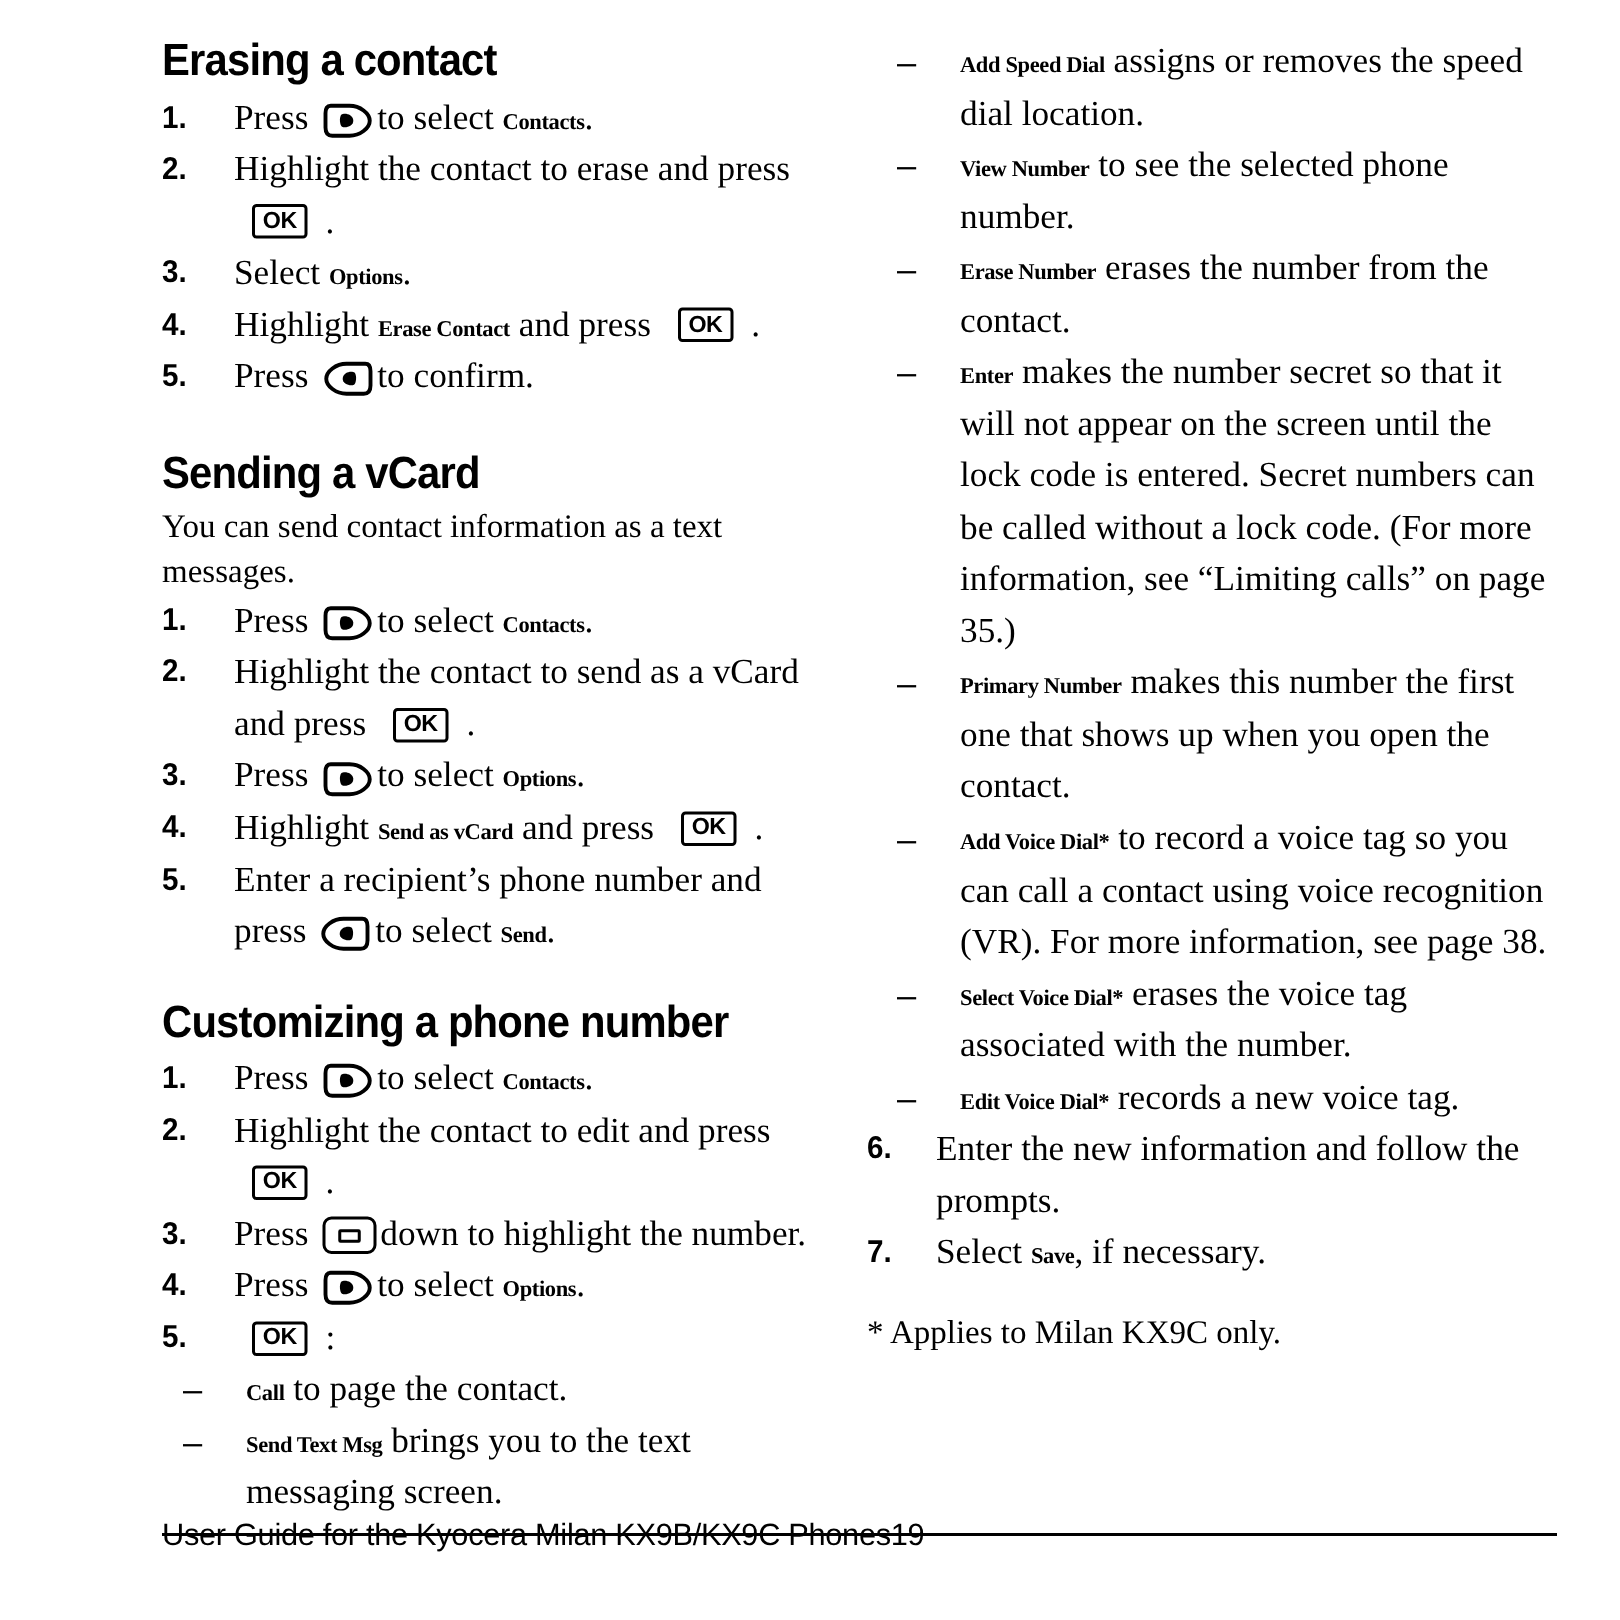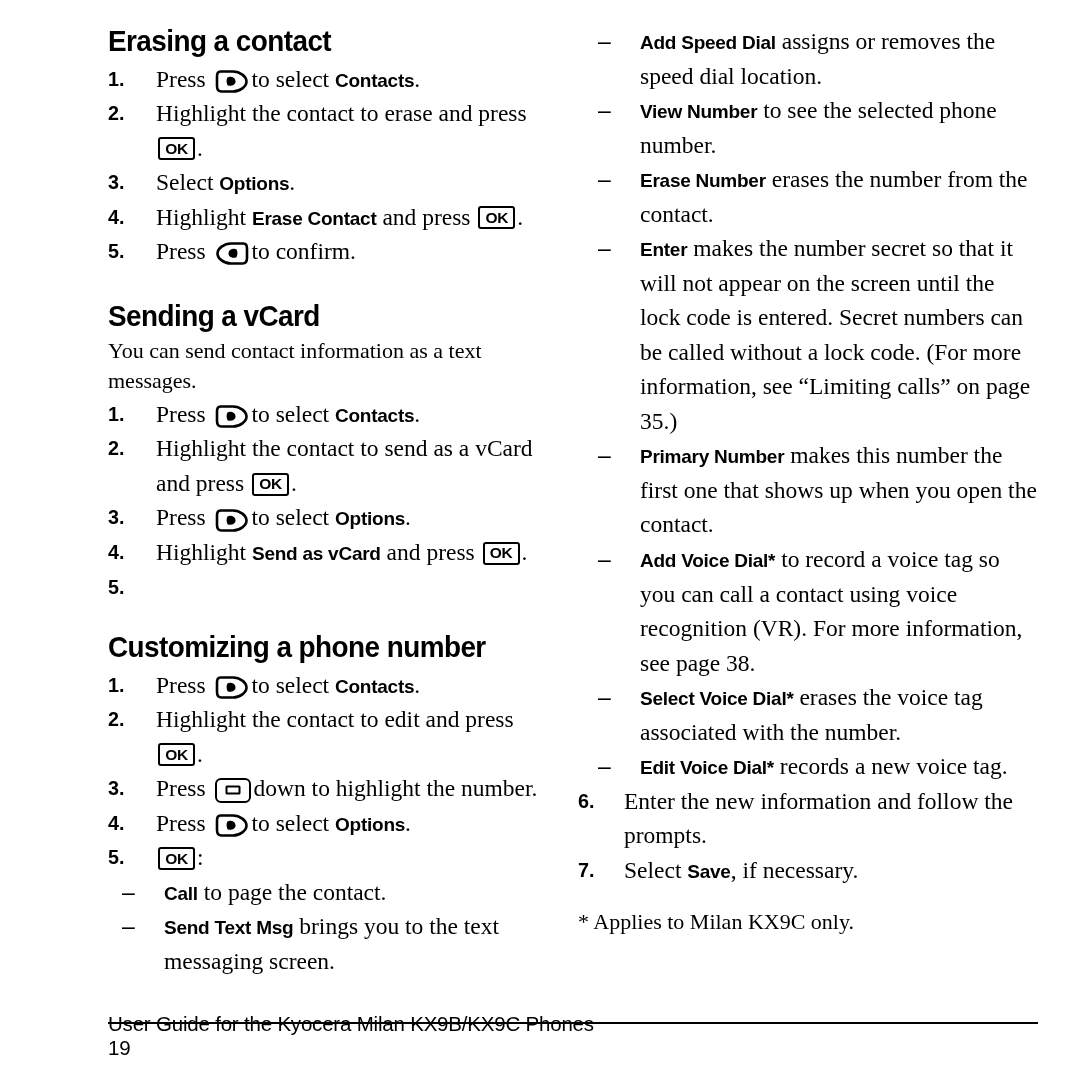--- a/index.html
+++ b/index.html
@@ -96,23 +96,23 @@
   }
   .col-right .step { padding-left: 46px; }
   .col-right .subitem { padding-left: 62px; }
   .col-right .subitem > .dash { left: 20px; }
 
   
   .step-sub-wrap { padding-left: 12px; }
 
   
   b, .ui {
-    font-family: Liberation Sans, sans-serif;
+    font-family: Liberation Serif, serif;
     font-weight: bold;
-    font-size: 19px;
+    font-size: 15px;
     letter-spacing: -0.25px;
   }
 
   
   .key {
     display: inline-block;
     vertical-align: -0.30em;
     position: relative;
     margin: 0 3px;
   }
@@ -124,21 +124,21 @@
   }
   .key-soft svg { display: block; width: 34px; height: 25px; }
 
   
   .key-ok {
     width: 37px;
     height: 23px;
     border: 2.6px solid #000;
     border-radius: 3px;
     vertical-align: -0.20em;
-    margin: 0 2px;
+    margin: 0 12px;
     box-sizing: border-box;
     background: #fff;
   }
   .key-ok .lbl {
     position: absolute;
     left: 0; right: 0; top: 50%;
     transform: translateY(-50%);
     text-align: center;
     font-family: "Liberation Sans", "DejaVu Sans", sans-serif;
     font-weight: bold;
@@ -182,21 +182,20 @@
     position: absolute;
     left: 108px;
     right: 42px;
     top: 1012px;
     display: flex;
     justify-content: flex-start;
     align-items: baseline;
     font-family: "Liberation Sans", "DejaVu Sans", sans-serif;
     font-size: 20.5px;
     letter-spacing: -0.2px;
-    flex-direction: column;
   }
   .footer .pageno { font-size: 20.5px; }
 </style>
 </head>
 <body>
 
 <div class="page">
 
   <div class="col col-left">
 
@@ -260,20 +259,24 @@
             </svg></span><span>to select </span><b class="ui">Options</b><span>.</span></span>
     </div>
 
     <div class="step">
       <span class="num">4.</span>
       <span><span>Highlight </span><b class="ui">Send as vCard</b><span> and press </span><span class="key key-ok"><span class="lbl">OK</span></span>.</span>
     </div>
 
     <div class="step">
       <span class="num">5.</span>
+      <span><span>Enter a recipient’s phone number and press </span><span class="key key-soft"><svg viewBox="0 0 34 25">
+              <path d="M28.5 2.5 C31 2.5 32 4 32 7.5 L32 17 C32 21 30.5 22.5 27.5 22.5 L16 22.5 C9 22.5 2.5 17.5 2.5 12.5 C2.5 7.5 9 2.5 16 2.5 Z" fill="none" stroke="#000" stroke-width="2.6" stroke-linejoin="round"></path>
+              <path d="M21.5 8.5 C19.5 7 14 8 13.5 12 C13 16.5 19 17.5 21 16.5 C22.5 15.5 23 10.5 21.5 8.5 Z" fill="#000"></path>
+            </svg></span><span>to select </span><b class="ui">Send</b><span>.</span></span>
     </div>
 
     <div class="sec-gap-sm"></div>
 
     <h2 class="section-heading">Customizing a phone number</h2>
 
     <div class="step">
       <span class="num">1.</span>
       <span><span>Press </span><span class="key key-soft"><svg viewBox="0 0 34 25">
               <path d="M5.5 2.5 C3 2.5 2 4 2 7.5 L2 17 C2 21 3.5 22.5 6.5 22.5 L18 22.5 C25 22.5 31.5 17.5 31.5 12.5 C31.5 7.5 25 2.5 18 2.5 Z" fill="none" stroke="#000" stroke-width="2.6" stroke-linejoin="round"></path>

